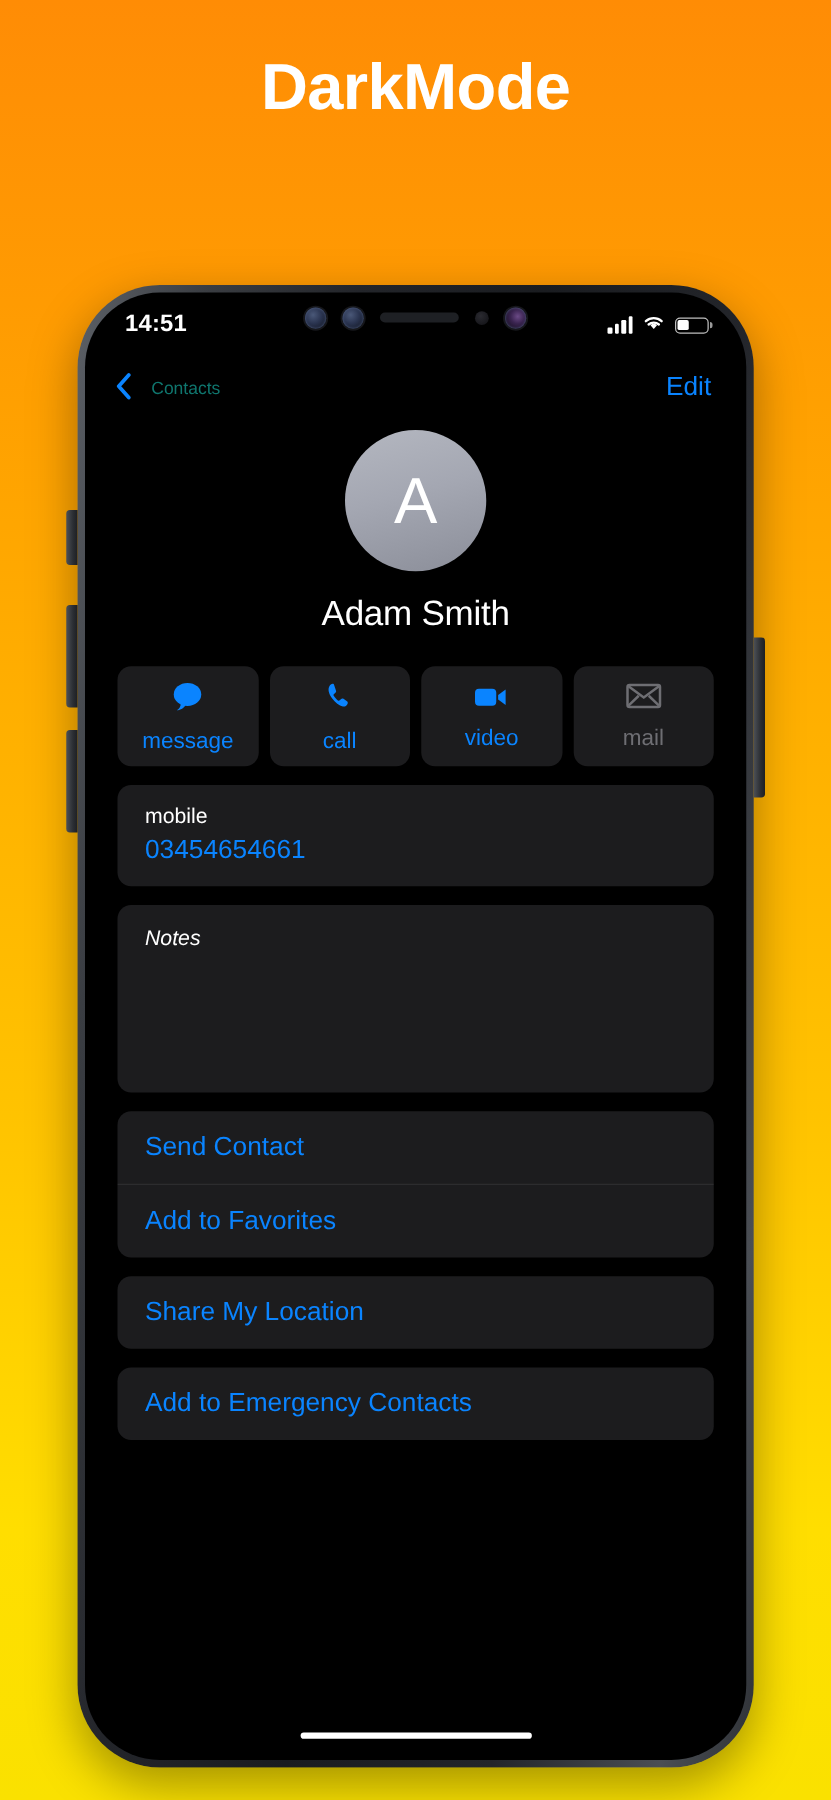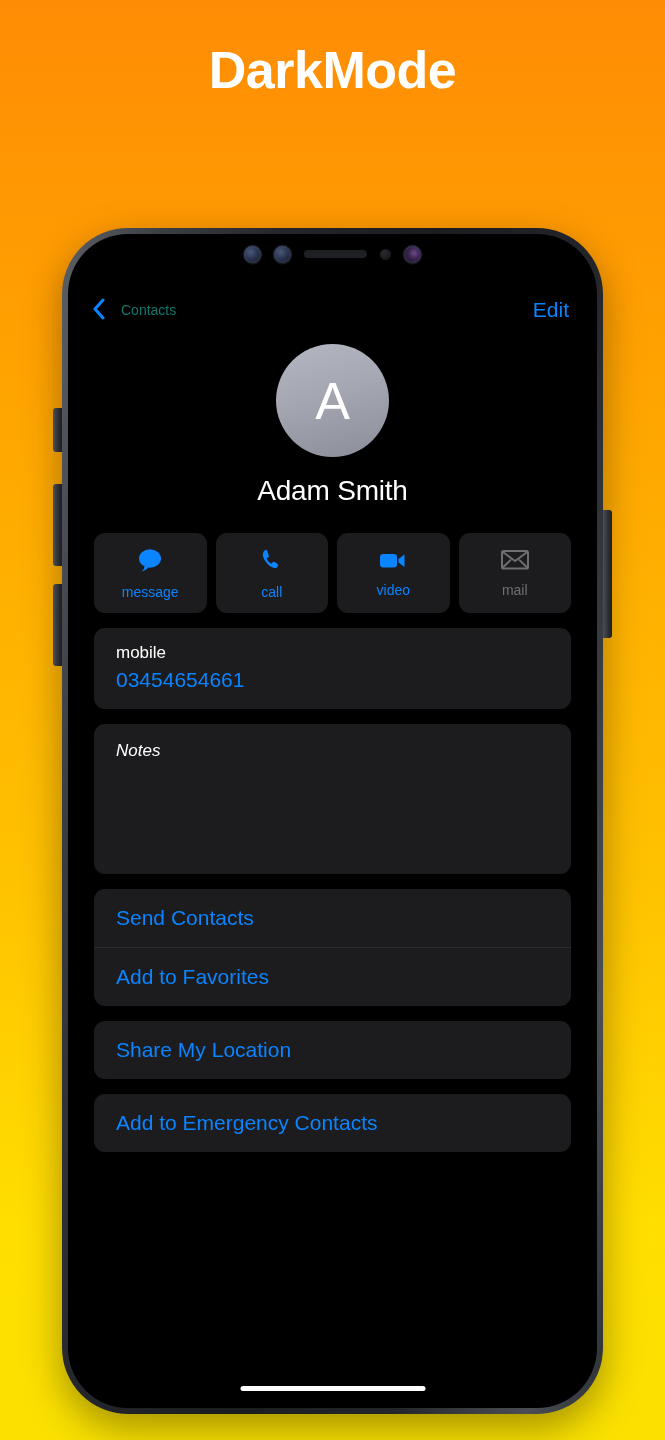--- a/index.html
+++ b/index.html
@@ -168,21 +168,21 @@
   .action-btn {
     flex:1;
     height:80px;
     background:#1C1C1E;
     border-radius:11px;
     display:flex; flex-direction:column;
     align-items:center; justify-content:center;
     gap:7px;
     cursor:pointer;
   }
-  .action-btn .lbl { font-size:14px; color:#0A84FF; }
+  .action-btn .lbl { font-size:18px; color:#0A84FF; }
   .action-btn.disabled .lbl { color:#6e6e73; }
 
   
   .card {
     background:#1C1C1E;
     border-radius:11px;
     margin-top:15px;
     overflow:hidden;
   }
   #phone-card { padding:15px 22px 17px; }
@@ -224,20 +224,41 @@
     <div id="screen">
 
       <div id="notch">
         <span class="sensor"></span>
         <span class="sensor"></span>
         <span id="speaker"></span>
         <span class="sensor tiny"></span>
         <span class="sensor cam"></span>
       </div>
 
+      <div id="status-bar">
+        <div id="status-time">14:51</div>
+        <div id="status-icons">
+          <span class="sig-bars">
+            <i></i>
+              <i></i>
+              <i></i>
+              <i></i>
+          </span>
+          <span>
+            <svg width="18" height="14" viewBox="0 0 18 14">
+              <path d="M9 12.2 L11.6 9.1 A4.2 4.2 0 0 0 6.4 9.1 Z" fill="#fff"></path>
+              <path d="M2.7 5.9 A9.5 9.5 0 0 1 15.3 5.9" stroke="#fff" stroke-width="1.9" fill="none" stroke-linecap="round"></path>
+              <path d="M4.9 8.6 A6.2 6.2 0 0 1 13.1 8.6" stroke="#fff" stroke-width="1.9" fill="none" stroke-linecap="round"></path>
+            </svg>
+          </span>
+          <span class="battery">
+            <b style="width:40%"></b>
+          </span>
+        </div>
+      </div>
 
       <div id="nav-bar">
         <div id="back-button">
           <span>
             <svg width="13" height="22" viewBox="0 0 13 22">
               <path d="M11 2 L3 11 L11 20" stroke="#0A84FF" stroke-width="3" fill="none" stroke-linecap="round" stroke-linejoin="round"></path>
             </svg>
           </span>
           <span>Contacts</span>
         </div>
@@ -305,21 +326,21 @@
           <div class="field-label">mobile</div>
           <div class="field-value">03454654661</div>
         </div>
 
         <div class="card" id="notes-card">
           <div id="notes-label">Notes</div>
           <div></div>
         </div>
 
         <div class="card">
-          <div class="list-row">Send Contacts</div>
+          <div class="list-row">Send Contact</div>
           <div class="list-row">Add to Favorites</div>
         </div>
 
         <div class="card">
           <div class="list-row">Share My Location</div>
         </div>
 
         <div class="card">
           <div class="list-row">Add to Emergency Contacts</div>
         </div>

